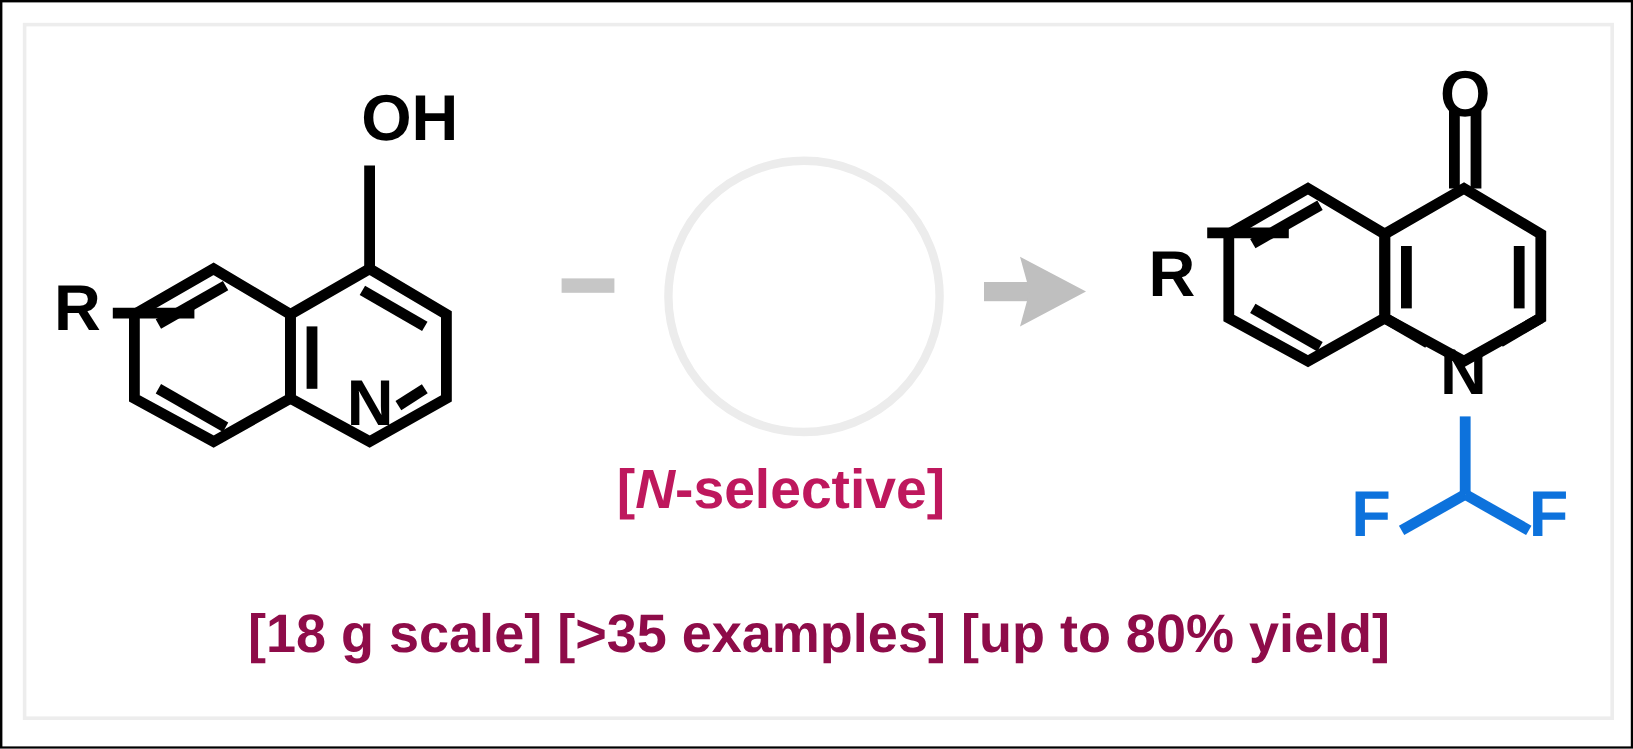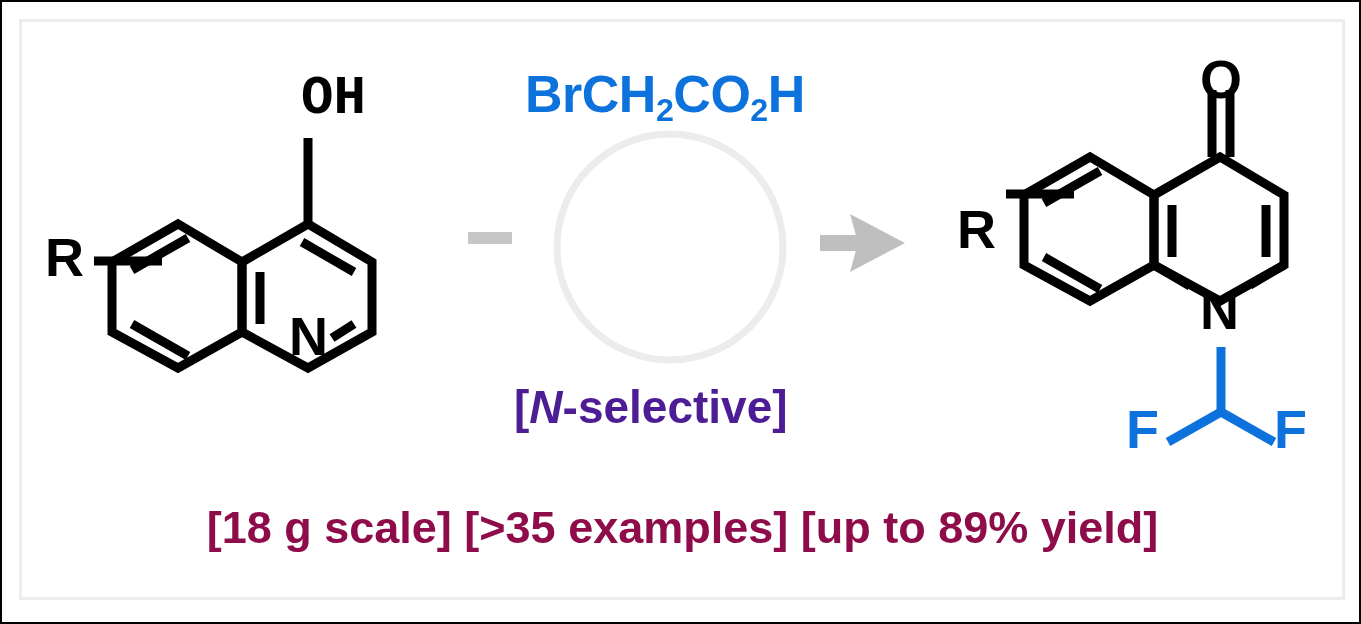--- a/index.html
+++ b/index.html
@@ -162,42 +162,39 @@
       <line x1="1004" y1="192" x2="1072" y2="192"></line>
     </g>
 
     <g stroke="#0d72dc" stroke-width="9" fill="none" stroke-linecap="butt">
       <line x1="1219" y1="345" x2="1219" y2="410"></line>
       <line x1="1219" y1="410" x2="1166" y2="440"></line>
       <line x1="1219" y1="410" x2="1272" y2="440"></line>
     </g>
   </svg>
 
-  <div class="txt atom-label lbl-OH" style="left:299px; top:70px;font-family:Liberation Mono, monospace;">OH</div>
+  <div class="txt atom-label lbl-OH" style="left:299px; top:70px;">OH</div>
 
   <div class="txt atom-label lbl-R" style="left:43px; top:228px;">R</div>
 
   <div class="txt atom-label lbl-N" style="left:287px; top:307px;">N</div>
 
   <div class="txt atom-label lbl-O" style="left:1198px; top:50px;">O</div>
 
   <div class="txt atom-label lbl-R" style="left:955px; top:200px;">R</div>
 
   <div class="txt atom-label lbl-N" style="left:1198px; top:281px;">N</div>
 
   <div class="txt atom-label lbl-F" style="left:1124px; top:400px; color:#0d72dc;">F</div>
 
   <div class="txt atom-label lbl-F" style="left:1272px; top:400px; color:#0d72dc;">F</div>
 
-  <div class="txt" id="reagent-top" style="left:523px; top:66px; color:#0d72dc;">
-    <span>BrCH</span><sub>2</sub><span>CO</span><sub>2</sub><span>H</span>
-  </div>
-
-
-  <div class="txt" id="selectivity-label" style="left:512px; top:382px; color:#4c1d95;">
+
+
+  <div class="txt" id="selectivity-label" style="left:512px; top:382px; color:#be185d;">
     <span>[</span><span class="ital">N</span><span>-selective]</span>
   </div>
 
   <div id="footer-label" style="top:500px; color:#8e0c49;">
-    <span>[18 g scale]</span>&nbsp;<span>[&gt;35 examples]</span>&nbsp;<span>[up to 89% yield]</span>
+    <span>[18 g scale]</span>&nbsp;<span>[&gt;35 examples]</span>&nbsp;<span>[up to 80% yield]</span>
   </div>
 
 </div>
 
 </body></html>

